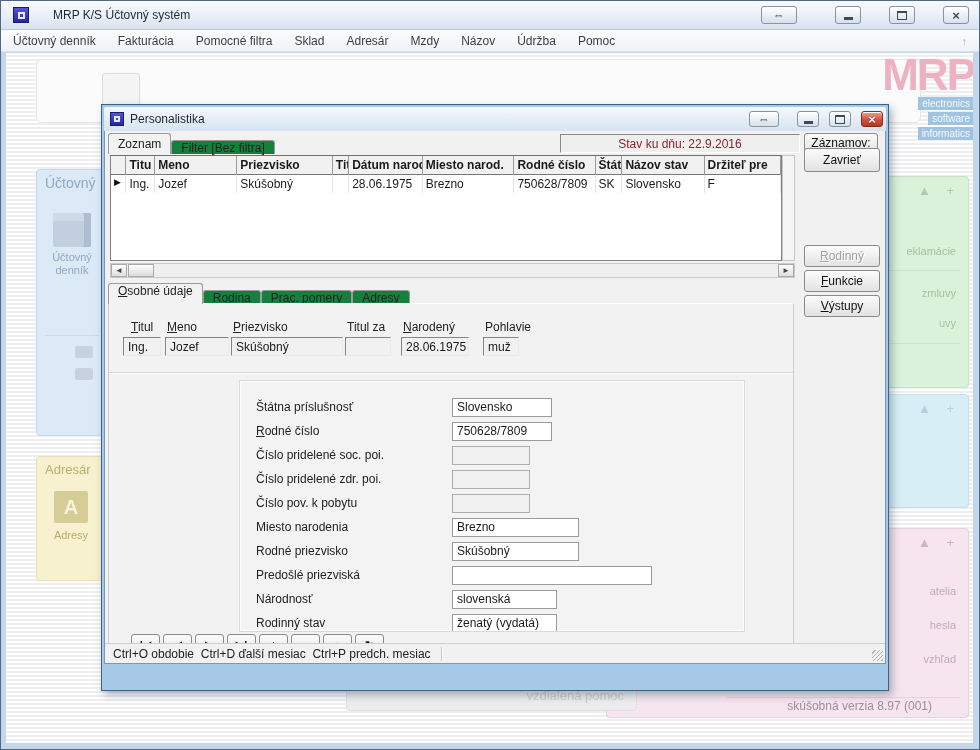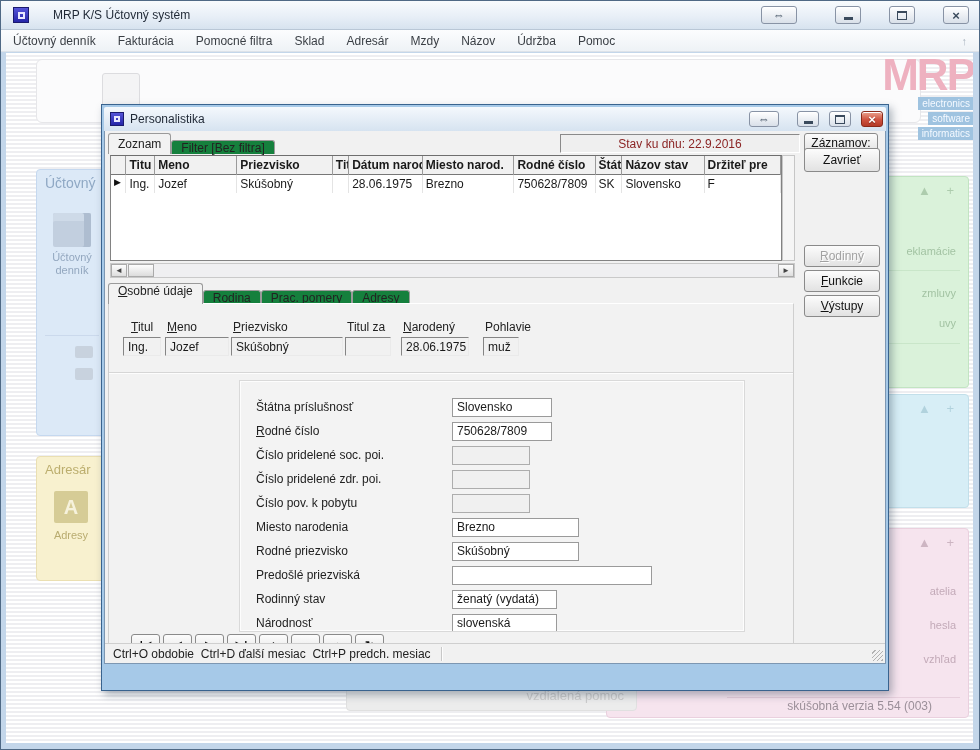--- a/index.html
+++ b/index.html
@@ -226,21 +226,21 @@
     <div class="panel p-blue">
       <div class="pico">▲ +</div>
     </div>
 
     <div class="panel p-pink">
       <div class="pico">▲ +</div>
       <div class="pit" style="top:56px;">atelia</div>
       <div class="pit" style="top:90px;">hesla</div>
       <div class="pit" style="top:124px;">vzhľad</div>
       <div class="phr" style="top:168px;left:120px;"></div>
-      <div class="version">skúšobná verzia 5.54 (003)</div>
+      <div class="version">skúšobná verzia 8.97 (001)</div>
     </div>
 
     <div class="greybox">
       <div class="ft">vzdialená pomoc</div>
     </div>
 
     <div class="dlg">
       <div class="dlg-tb">
         <div class="dlg-ico">
             <i></i>
@@ -354,26 +354,26 @@
               </div>
             <div class="drow">
                 <span class="dl">Rodné priezvisko</span>
                 <div class="din iw-c">Skúšobný</div>
               </div>
             <div class="drow">
                 <span class="dl">Predošlé priezviská</span>
                 <div class="din iw-d"></div>
               </div>
             <div class="drow">
+                <span class="dl">Národnosť</span>
+                <div class="din iw-e">slovenská</div>
+              </div>
+            <div class="drow">
                 <span class="dl">Rodinný stav</span>
                 <div class="din iw-e">ženatý (vydatá)</div>
-              </div>
-            <div class="drow">
-                <span class="dl">Národnosť</span>
-                <div class="din iw-e">slovenská</div>
               </div>
           </div>
 
           <div class="nav">
             <div class="btn nbtn">|◀</div>
             <div class="btn nbtn">◀</div>
             <div class="btn nbtn">▶</div>
             <div class="btn nbtn">▶|</div>
             <div class="btn nbtn">+</div>
             <div class="btn nbtn">−</div>

